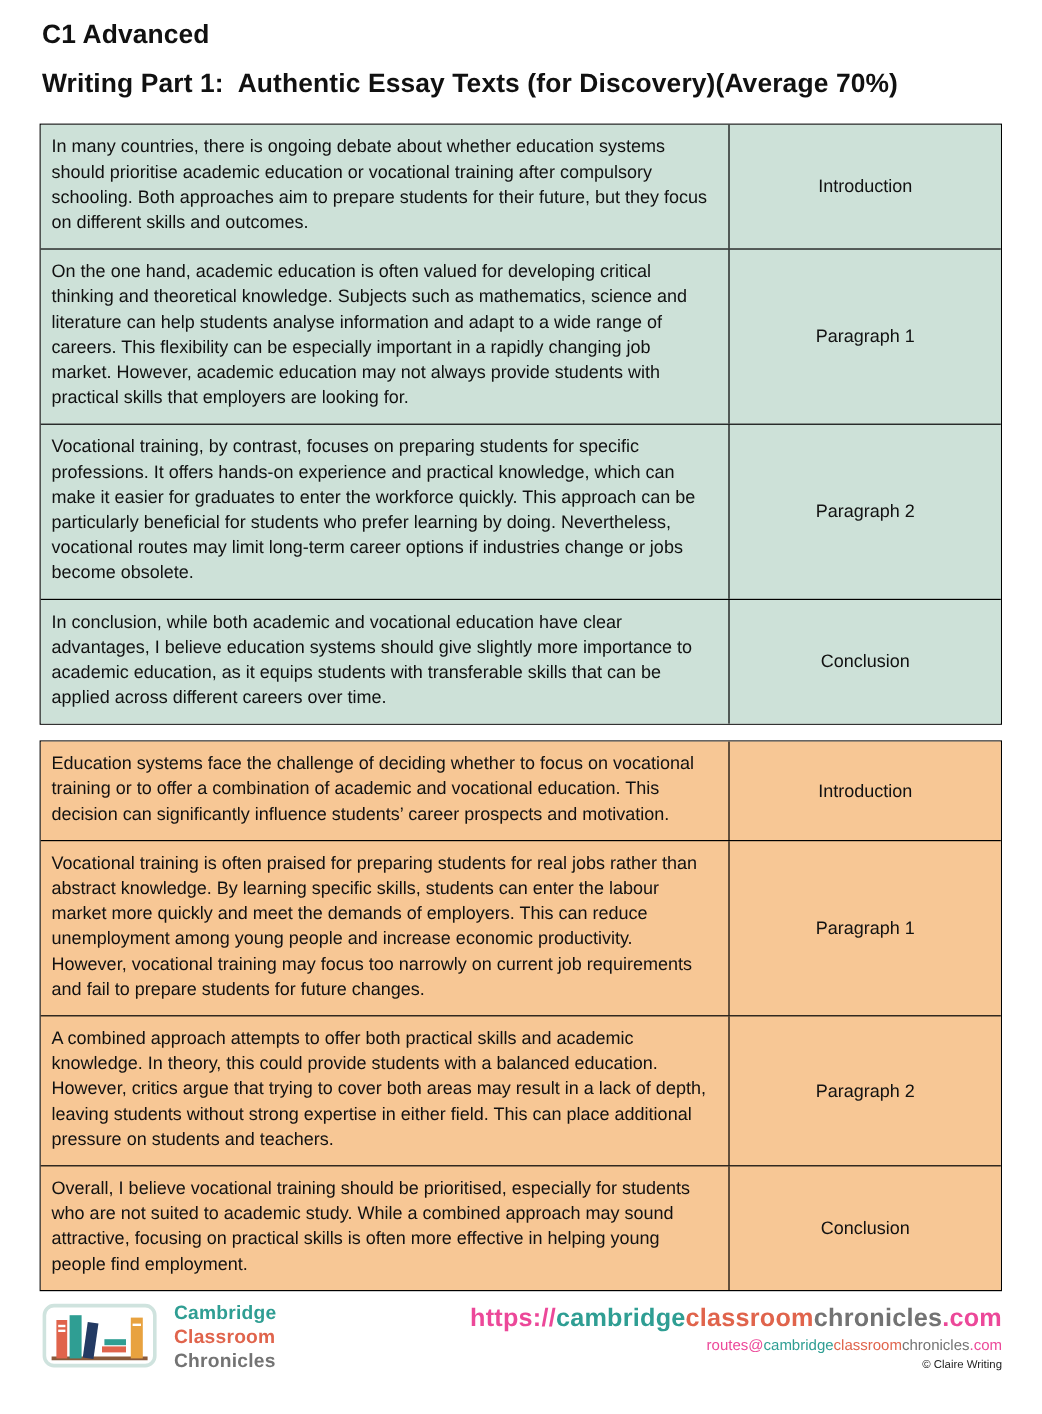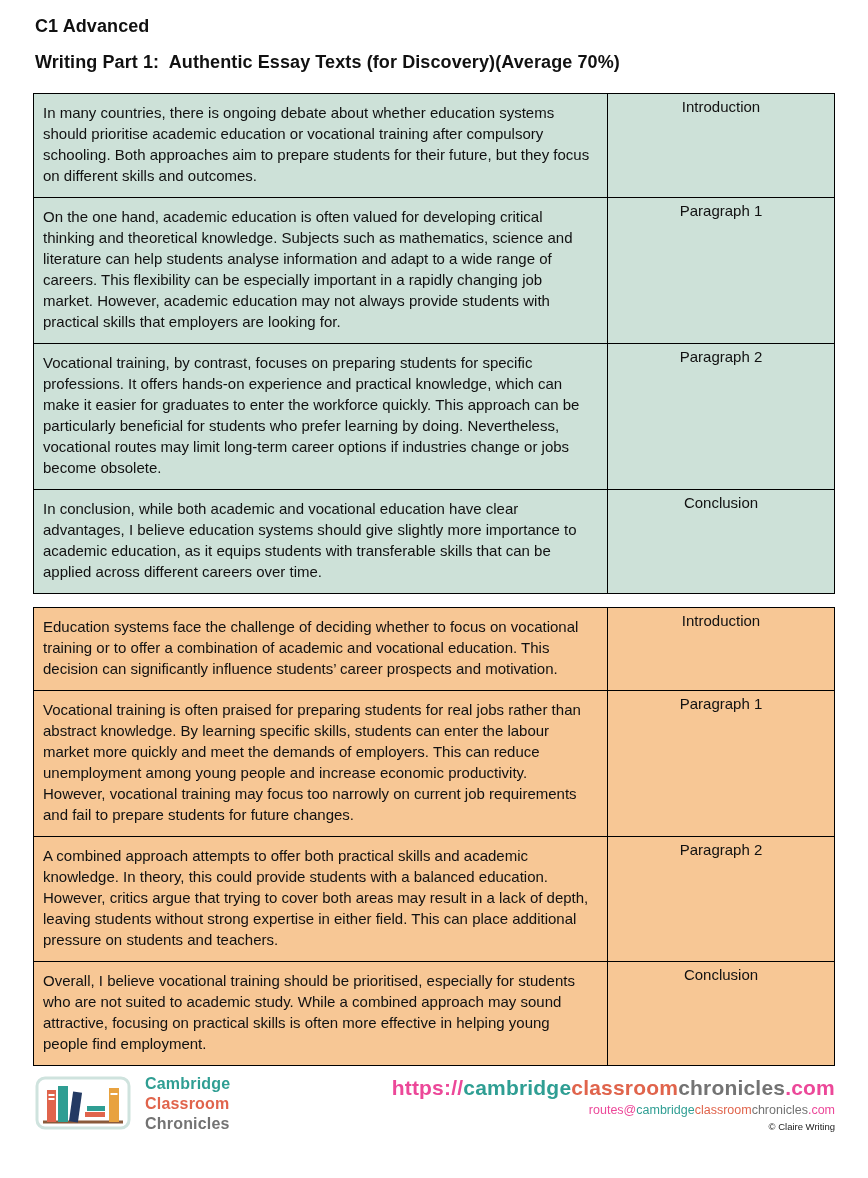--- a/index.html
+++ b/index.html
@@ -5,35 +5,35 @@
   * { box-sizing: border-box; }
   html, body { margin: 0; padding: 0; background: #ffffff; }
   .page {
     width: 868px;
     min-height: 1178px;
     padding: 10px 33px 8px 33px;
     font-family: "Liberation Sans", sans-serif;
     color: #111;
     background: #fff;
   }
-  .heading { font-weight: 700; font-size: 18px; margin: 6px 0 0 2px; letter-spacing: 0.1px; }
+  .heading { font-weight: 700; font-size: 22px; margin: 6px 0 0 2px; letter-spacing: 0.1px; }
   .heading.title { margin-top: 15px; margin-bottom: 20px; white-space: pre-wrap; }
 
   .essay-table { border: 1.6px solid #000; margin-top: 13px; }
   .essay-table:first-of-type { margin-top: 18px; }
   .row { display: flex; }
   .row + .row { border-top: 1.6px solid #000; }
   .theme-green .row { background: #cde1d8; }
   .theme-orange .row { background: #f7c795; }
   .cell-text { flex: 1; padding: 8px 16px 11px 9px; font-size: 15px; line-height: 1.4; }
   .cell-text p { margin: 0; }
   .cell-label {
     flex: 0 0 227px; width: 227px;
     border-left: 1.6px solid #000;
-    display: flex; align-items: flex-start; justify-content: center;
+    display: flex; align-items: center; justify-content: center;
     font-size: 15px; text-align: center; padding: 4px;
   }
 
   .footer { display: flex; justify-content: space-between; align-items: center; margin-top: 4px; padding: 2px 0 8px 0; }
   .brand { display: flex; align-items: center; gap: 14px; padding-left: 2px; }
   .brand-words div { font-weight: 700; font-size: 16px; line-height: 1.25; letter-spacing: 0.2px; }
   .footer-right { text-align: right; }
   .site-url { font-size: 21px; font-weight: 700; text-decoration: none; letter-spacing: 0.2px; }
   .email { display: block; font-size: 12.5px; margin-top: 3px; text-decoration: none; }
   .copyright { font-size: 9.5px; margin-top: 4px; color: #222; }

